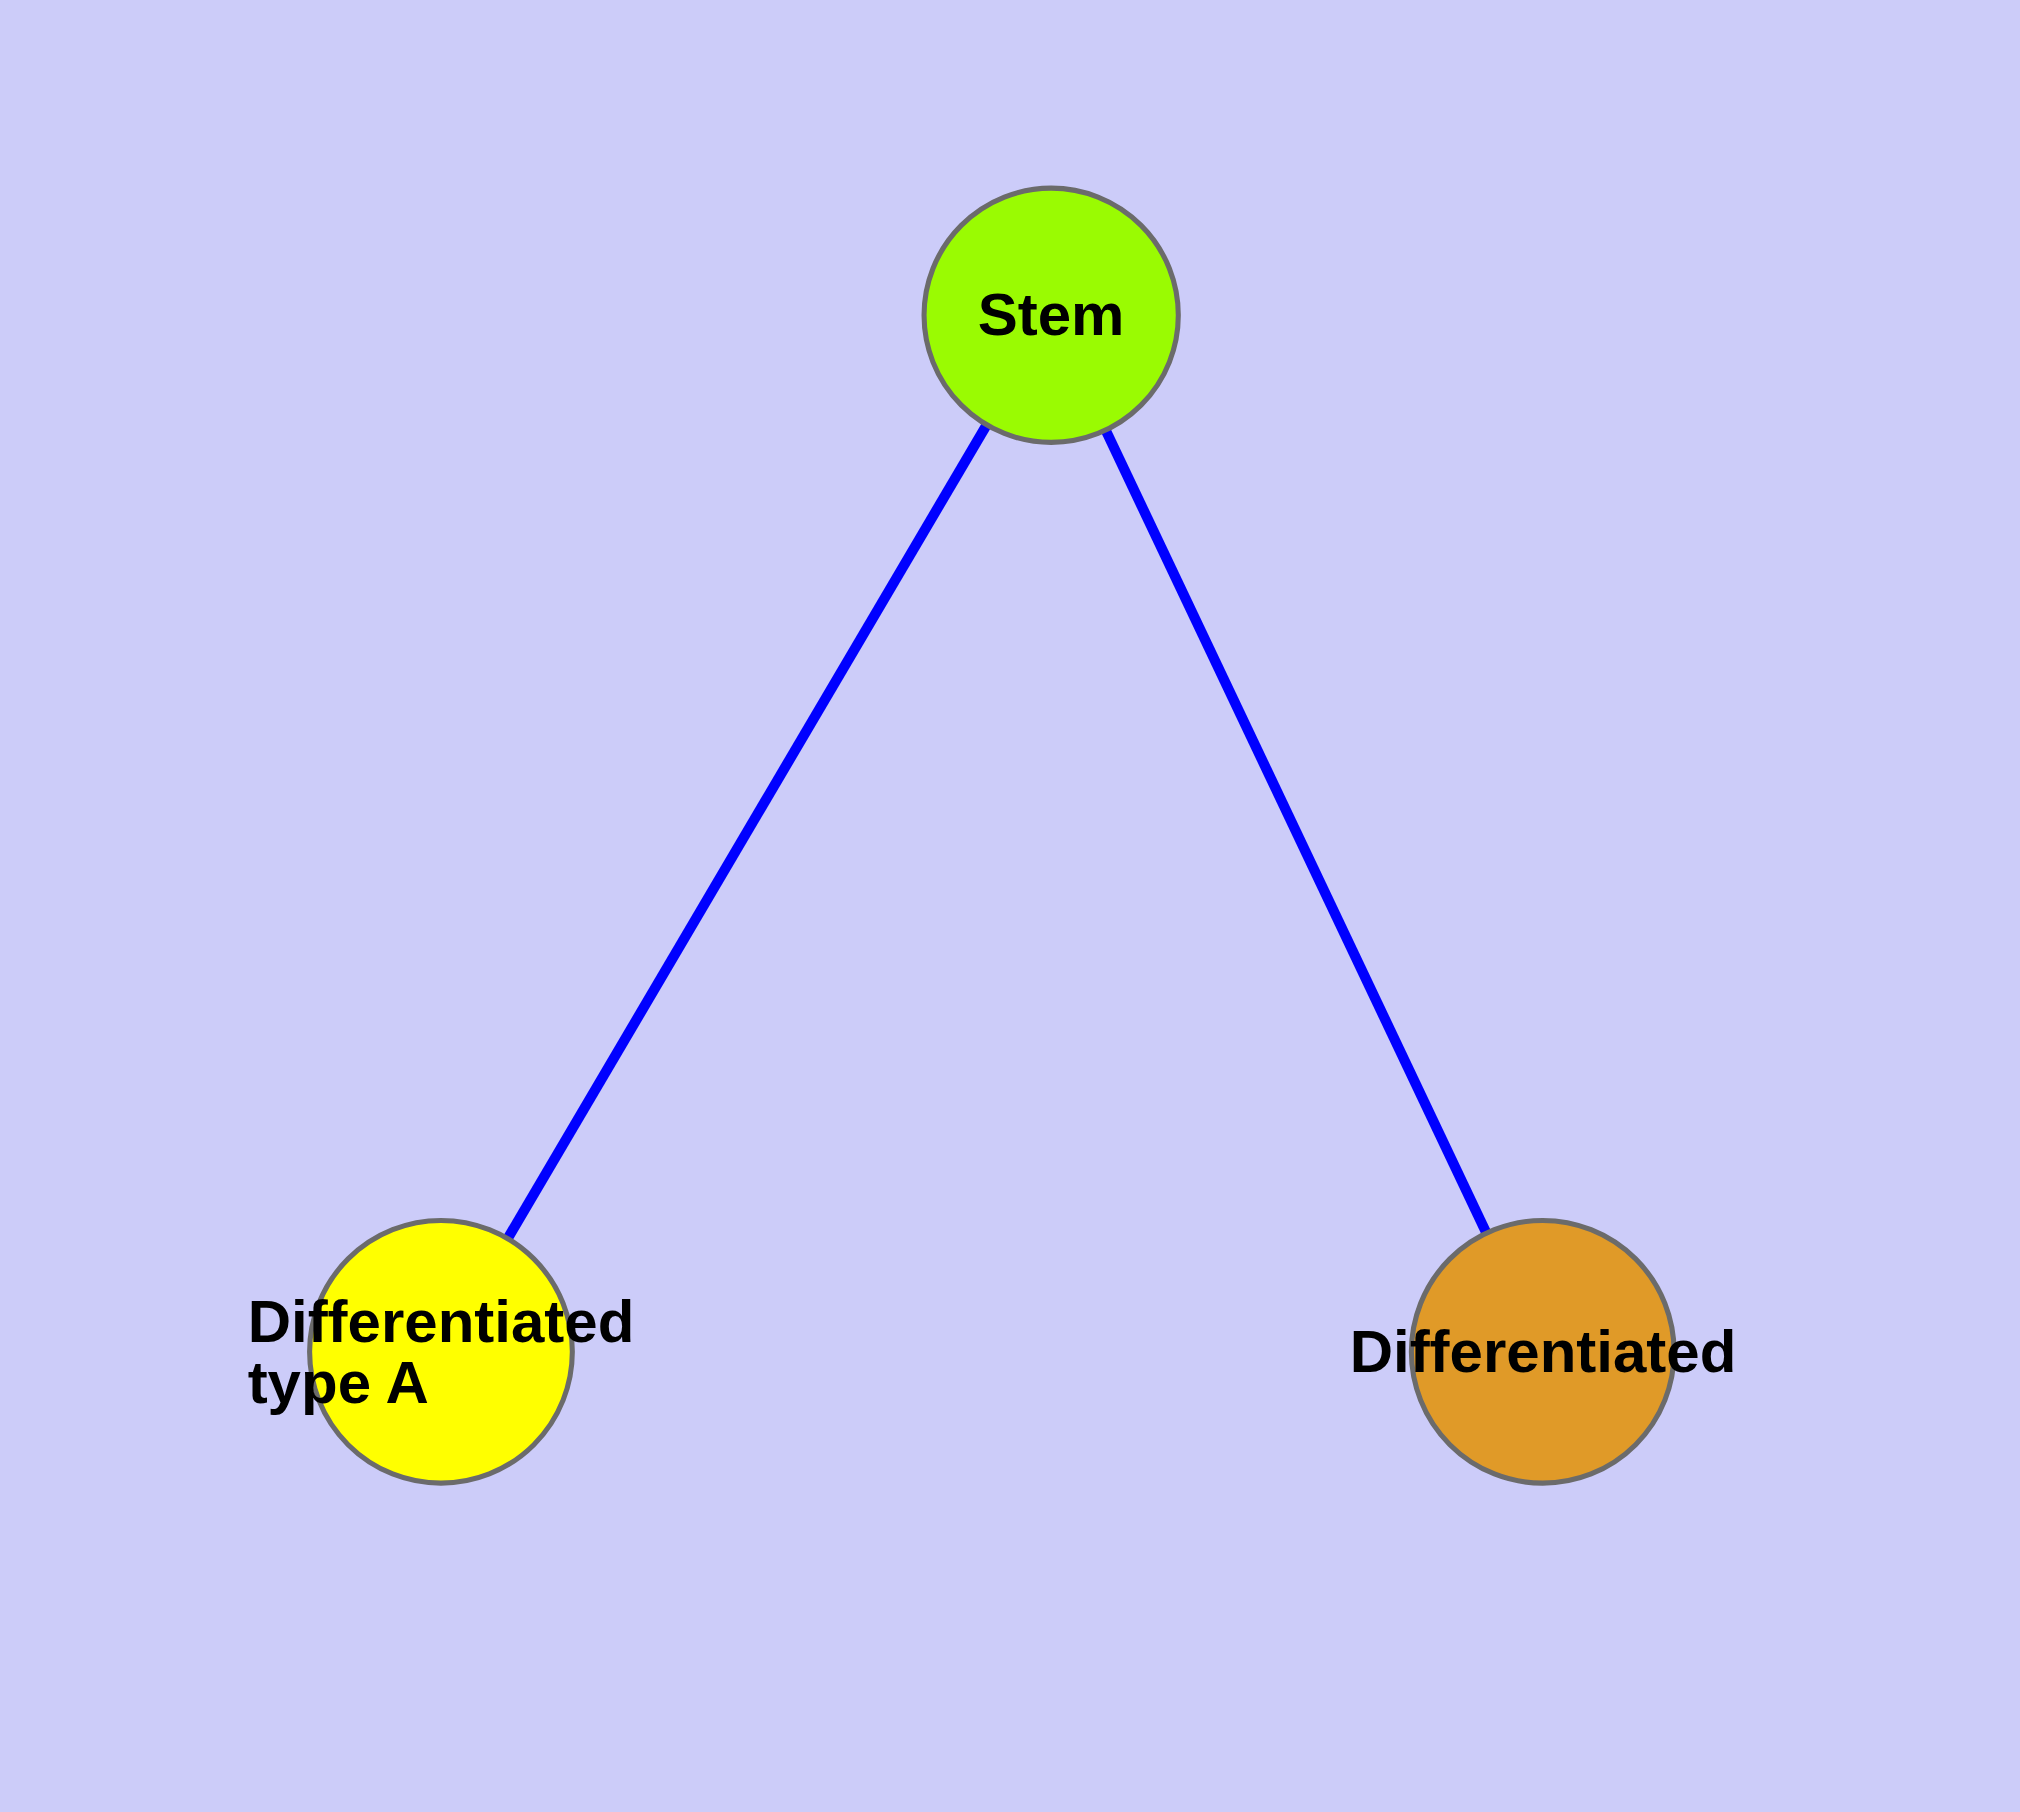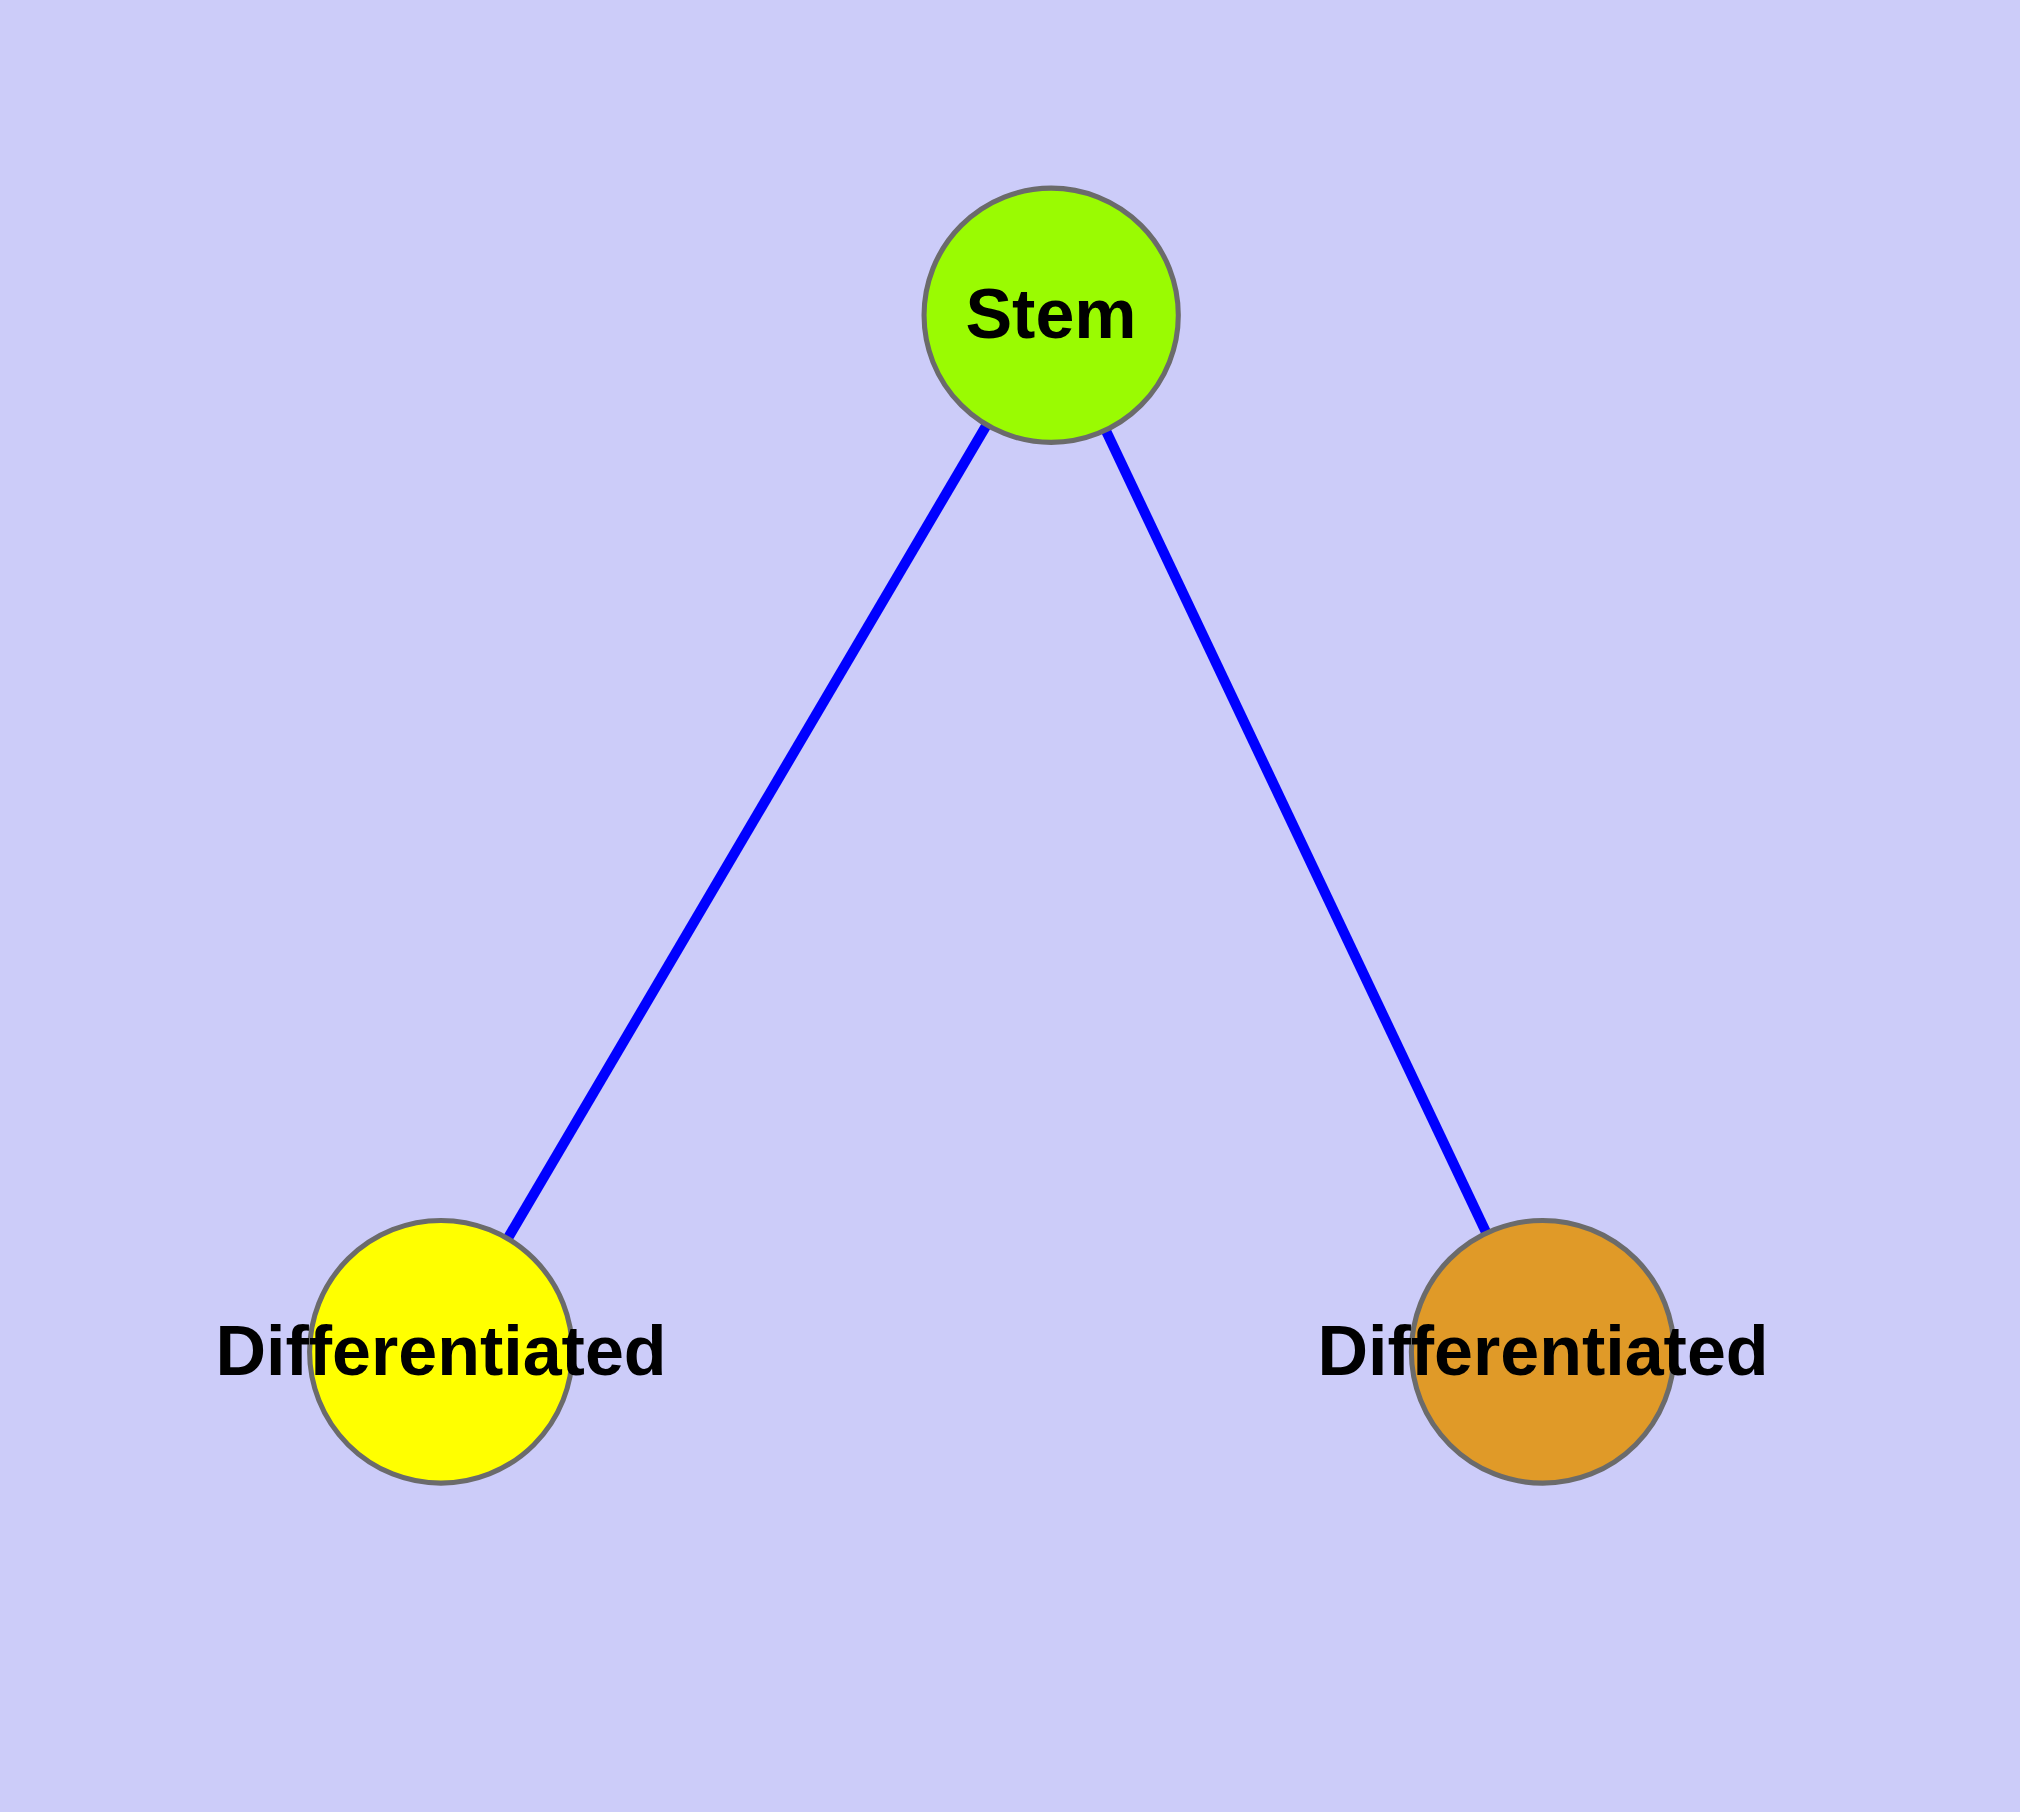--- a/index.html
+++ b/index.html
@@ -20,21 +20,21 @@
     top: 0;
     left: 0;
     width: 2021px;
     height: 1812px;
   }
   .node-label {
     position: absolute;
     text-align: left;
     font-family: "Liberation Sans", sans-serif;
     font-weight: bold;
-    font-size: 70px;
+    font-size: 60px;
     line-height: 1.02;
     color: #000000;
     white-space: nowrap;
     pointer-events: none;
     transform: translate(-50%, -50%);
   }
 </style>
 </head>
 <body>
 
@@ -50,19 +50,20 @@
       <circle id="node-1" cx="520" cy="1595" r="155" fill="#ffff00" stroke="#6b6b6b" stroke-width="6"></circle>
       <circle id="node-2" cx="1820" cy="1595" r="155" fill="#e09a28" stroke="#6b6b6b" stroke-width="6"></circle>
     </g>
   </svg>
 
   <div class="node-label" id="label-0" style="left: 1051px; top: 315px; color: rgb(0, 0, 0);">
       <div>Stem</div>
     </div>
   <div class="node-label" id="label-1" style="left: 441px; top: 1352px; color: rgb(0, 0, 0);">
       <div>Differentiated</div>
+      <div>type A</div>
     </div>
   <div class="node-label" id="label-2" style="left: 1543px; top: 1352px; color: rgb(0, 0, 0);">
       <div>Differentiated</div>
     </div>
 
 </div>
 
 
 </body></html>

